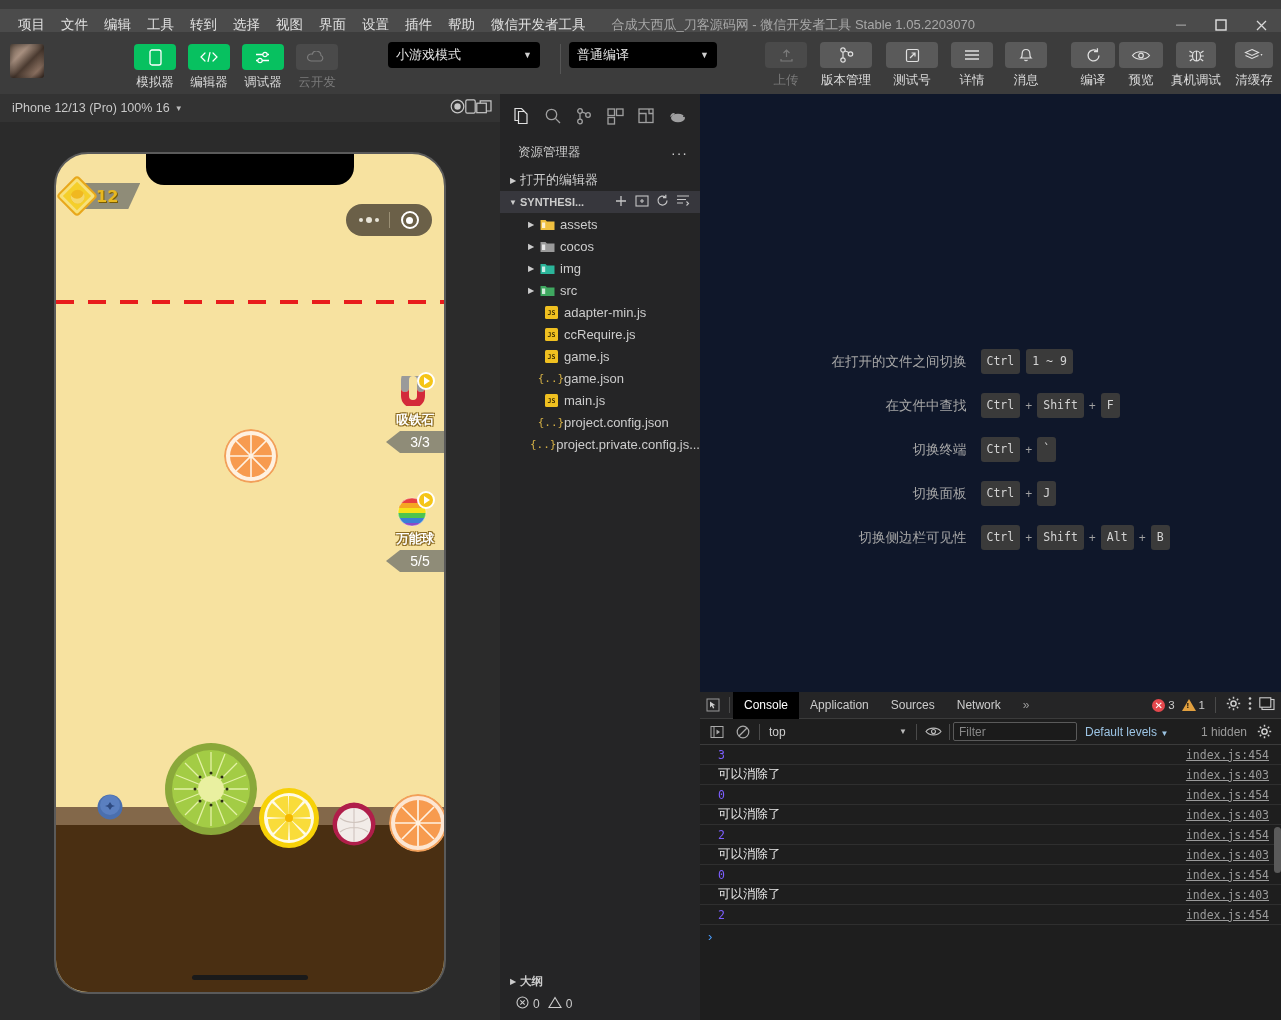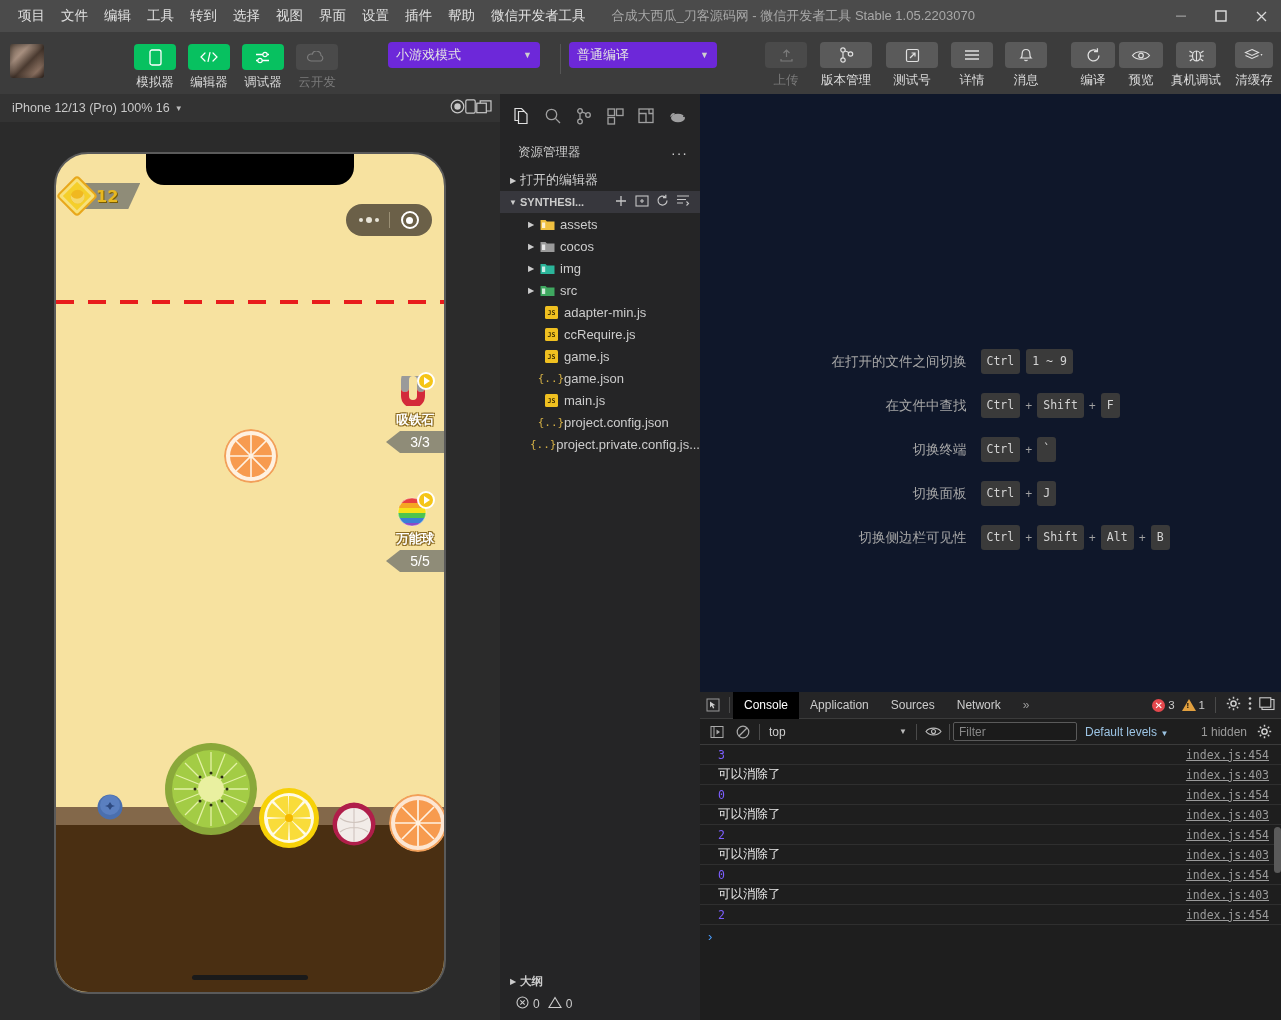--- a/index.html
+++ b/index.html
@@ -7,21 +7,21 @@
     width: 1281px; height: 1020px;
     background: #3c3c3c;
     font-family: "Liberation Sans", "DejaVu Sans", sans-serif;
     overflow: hidden;
     -webkit-font-smoothing: antialiased;
   }
   #app { position: relative; width: 1281px; height: 1020px; }
 
   
   .titlebar {
-    position: absolute; top: 0; left: 0; width: 1281px; height: 32px;
+    position: absolute; top: 9px; left: 0; width: 1281px; height: 32px;
     background: #4b4b4b; display: flex; align-items: center;
     color: #ddd; font-size: 13px;
   }
   .menu { display: flex; align-items: center; padding-left: 10px; gap: 0px; }
   .menu-item { padding: 4px 8px; color: #e0e0e0; font-size: 13.5px; white-space: nowrap; cursor: default; }
   .title-text { margin-left: 18px; color: #a8a8a8; font-size: 13px; white-space: nowrap; }
   .win-ctrls { position: absolute; right: 0; top: 0; height: 32px; display: flex; }
   .win-btn { width: 40px; height: 32px; display: flex; align-items: center; justify-content: center; }
   .win-btn svg { display:block; }
 
@@ -46,21 +46,21 @@
   .tbtn.green .box { background: #07c160; }
   .tbtn .lbl { font-size: 12.5px; color: #dcdcdc; margin-top: 4px; white-space: nowrap; }
   .tbtn.dim .box { background: #4a4a4a; }
   .tbtn.dim .lbl { color: #7a7a7a; }
   .tbtn.wide { width: 58px; }
   .tbtn.wide .box { width: 52px; }
 
   .divider-v { width: 1px; height: 30px; background: #555; margin: 12px 8px 0 8px; }
 
   .dropdown {
-    height: 26px; background: #6d28d9; border-radius: 4px;
+    height: 26px; background: #000000; border-radius: 4px;
     display: flex; align-items: center; justify-content: space-between;
     padding: 0 8px; color: #e4e4e4; font-size: 13px; margin-top: 10px;
   }
   .dropdown .caret { font-size: 9px; color: #cfcfcf; margin-left: 10px; }
 
   
   .sim-pane {
     position: absolute; top: 94px; left: 0; width: 500px; height: 926px;
     background: #2b2b2b;
   }

